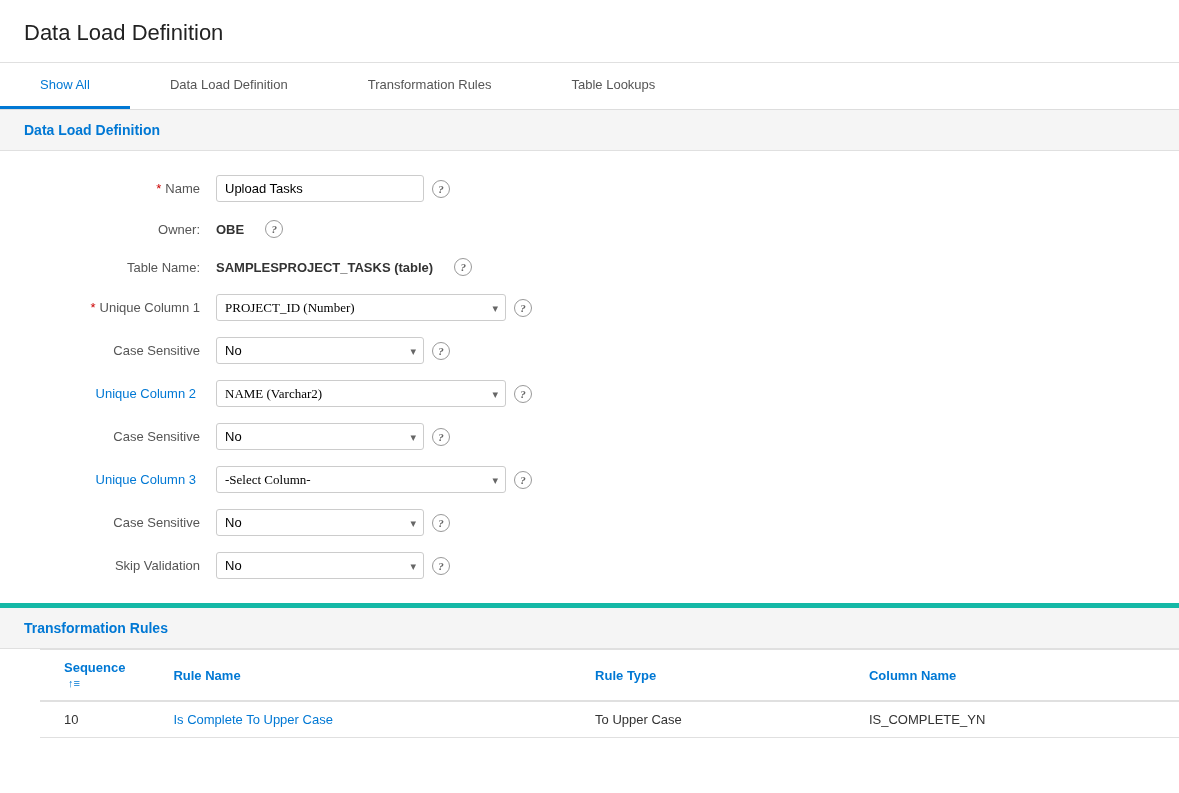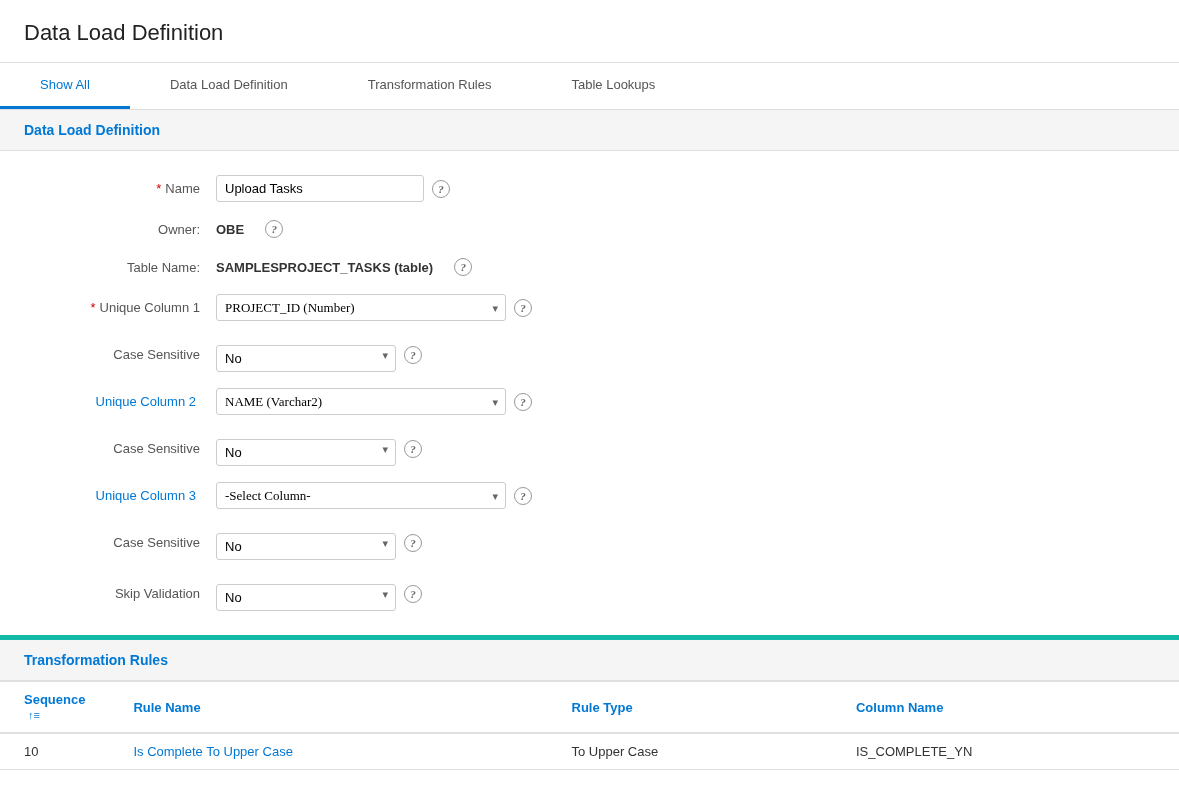--- a/index.html
+++ b/index.html
@@ -117,22 +117,21 @@
       color: #666;
       font-size: 11px;
     }
 
     .select-wide {
       width: 290px;
       font-family: Liberation Serif, serif;
     }
 
     .select-medium {
-      width: 180px;
-      margin-top: 8px;
+      width: 208px;
     }
 
     .help-icon {
       display: inline-flex;
       align-items: center;
       justify-content: center;
       width: 18px;
       height: 18px;
       border: 1px solid #999;
       border-radius: 50%;
@@ -144,20 +143,21 @@
       font-family: Georgia, serif;
       font-weight: bold;
     }
 
     .transformation-section {
       margin-top: 0;
     }
 
     .table-area {
       padding: 0 0;
+      margin-left: 40px;
     }
 
     .data-table {
       width: 100%;
       border-collapse: collapse;
     }
 
     .data-table thead tr {
       border-top: 1px solid #e0e0e0;
       border-bottom: 2px solid #e0e0e0;

